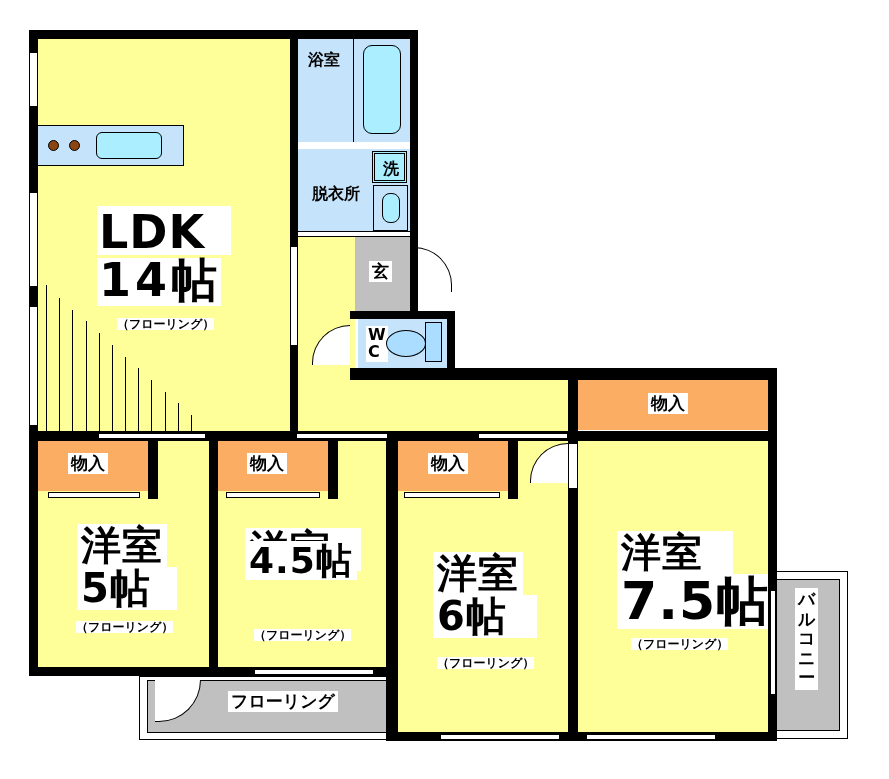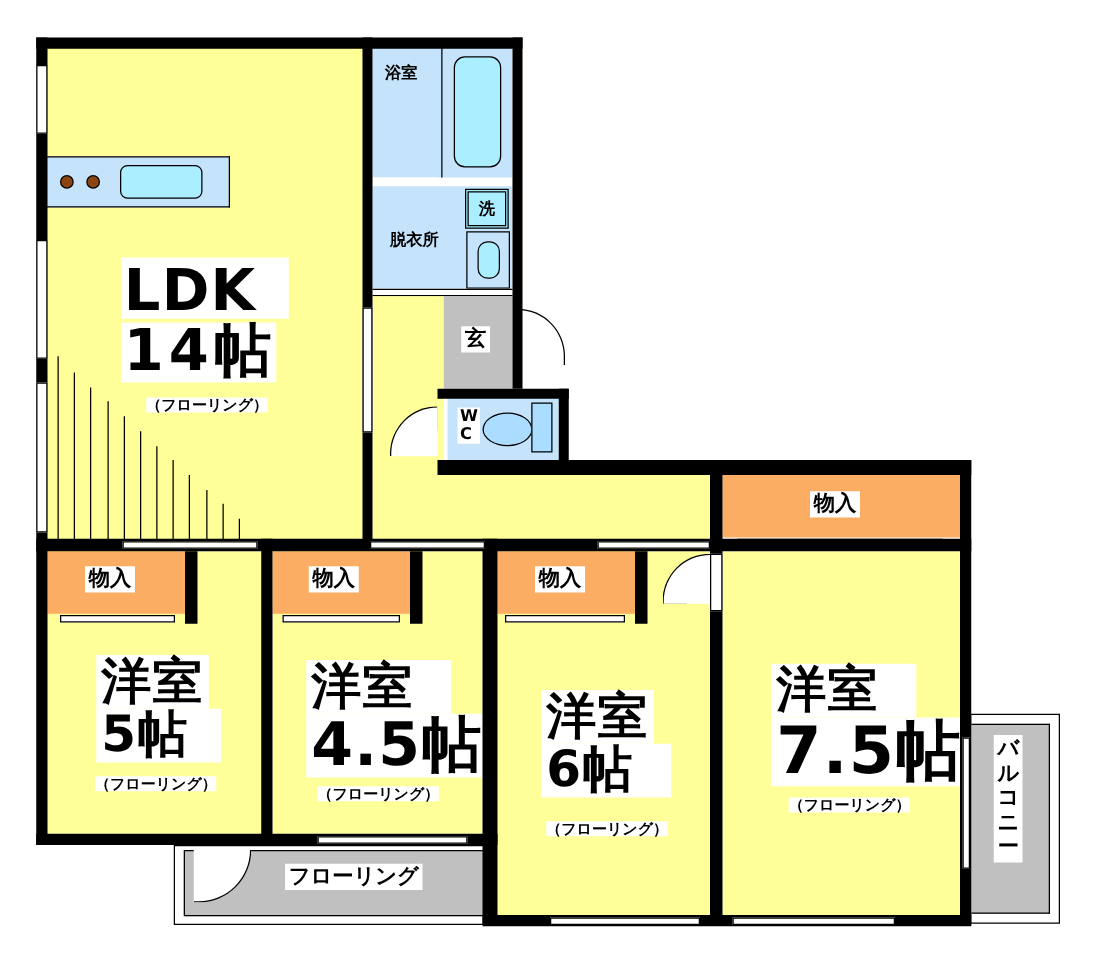--- a/index.html
+++ b/index.html
@@ -8,21 +8,21 @@
   .abs { position:absolute; box-sizing:border-box; }
   .yellow { background:#ffff99; }
   .blue { background:#c5e3fa; }
   .gray { background:#c0c0c0; }
   .orange { background:#fbad63; }
   .wall { background:#000; }
   .lbl { position:absolute; background:#fff; color:#000; font-weight:bold; white-space:pre; line-height:1; }
   .big { font-size:46px; letter-spacing:1px; line-height:0.98; padding:2px 4px; }
   .sub { font-size:12px; font-weight:bold; background:transparent; }
   .med { font-size:17px; padding:2px 3px; }
-  .sm { font-size:13px; padding:1px 2px; }
+  .sm { font-size:16px; padding:1px 2px; }
   .win { position:absolute; background:#fff; border:1px solid #000; box-sizing:border-box; }
   .hatch { position:absolute; width:1px; background:#000; }
 </style>
 </head>
 <body>
 
 <div class="abs yellow" style="left:36px;top:38px;width:258px;height:396px;"></div>
 
 <div class="abs blue" style="left:36px;top:125px;width:148px;height:41px;border:1px solid #000;border-left:none;">
   <span class="abs" style="left:12px;top:14px;width:11px;height:11px;border-radius:50%;background:#8b4513;border:1px solid #000;"></span>
@@ -82,21 +82,21 @@
 <div class="win" style="left:48px;top:492px;width:92px;height:6px;"></div>
 <div class="lbl big" style="left:77px;top:524px;font-size:40px;">洋室</div>
 <div class="lbl big" style="left:77px;top:567px;font-size:40px;padding-right:26px;">5帖</div>
 <div class="lbl sub" style="left:76px;top:621px;background:#fff;">（フローリング）</div>
 
 <div class="abs yellow" style="left:218px;top:441px;width:168px;height:226px;"></div>
 <div class="abs orange" style="left:218px;top:441px;width:110px;height:50px;"></div>
 <div class="lbl med" style="left:247px;top:453px;">物入</div>
 <div class="win" style="left:226px;top:492px;width:94px;height:6px;"></div>
 <div class="lbl big" style="left:245px;top:528px;font-size:40px;padding-right:30px;">洋室</div>
-<div class="lbl big" style="left:245px;top:571px;font-size:48px;text-align:center;">4.5帖</div>
+<div class="lbl big" style="left:245px;top:541px;font-size:36px;text-align:center;">4.5帖</div>
 <div class="lbl sub" style="left:254px;top:629px;background:#fff;">（フローリング）</div>
 
 <div class="abs yellow" style="left:398px;top:441px;width:170px;height:293px;"></div>
 <div class="abs orange" style="left:398px;top:441px;width:110px;height:50px;"></div>
 <div class="lbl med" style="left:428px;top:453px;">物入</div>
 <div class="win" style="left:404px;top:492px;width:96px;height:6px;"></div>
 <div class="lbl big" style="left:433px;top:552px;font-size:40px;">洋室</div>
 <div class="lbl big" style="left:433px;top:595px;font-size:40px;padding-right:30px;">6帖</div>
 <div class="lbl sub" style="left:437px;top:657px;background:#fff;">（フローリング）</div>
 <div class="abs" style="left:530px;top:443px;width:38px;height:40px;border-top:1px solid #000;border-left:1px solid #000;border-top-left-radius:38px;background:#fff;"></div>

